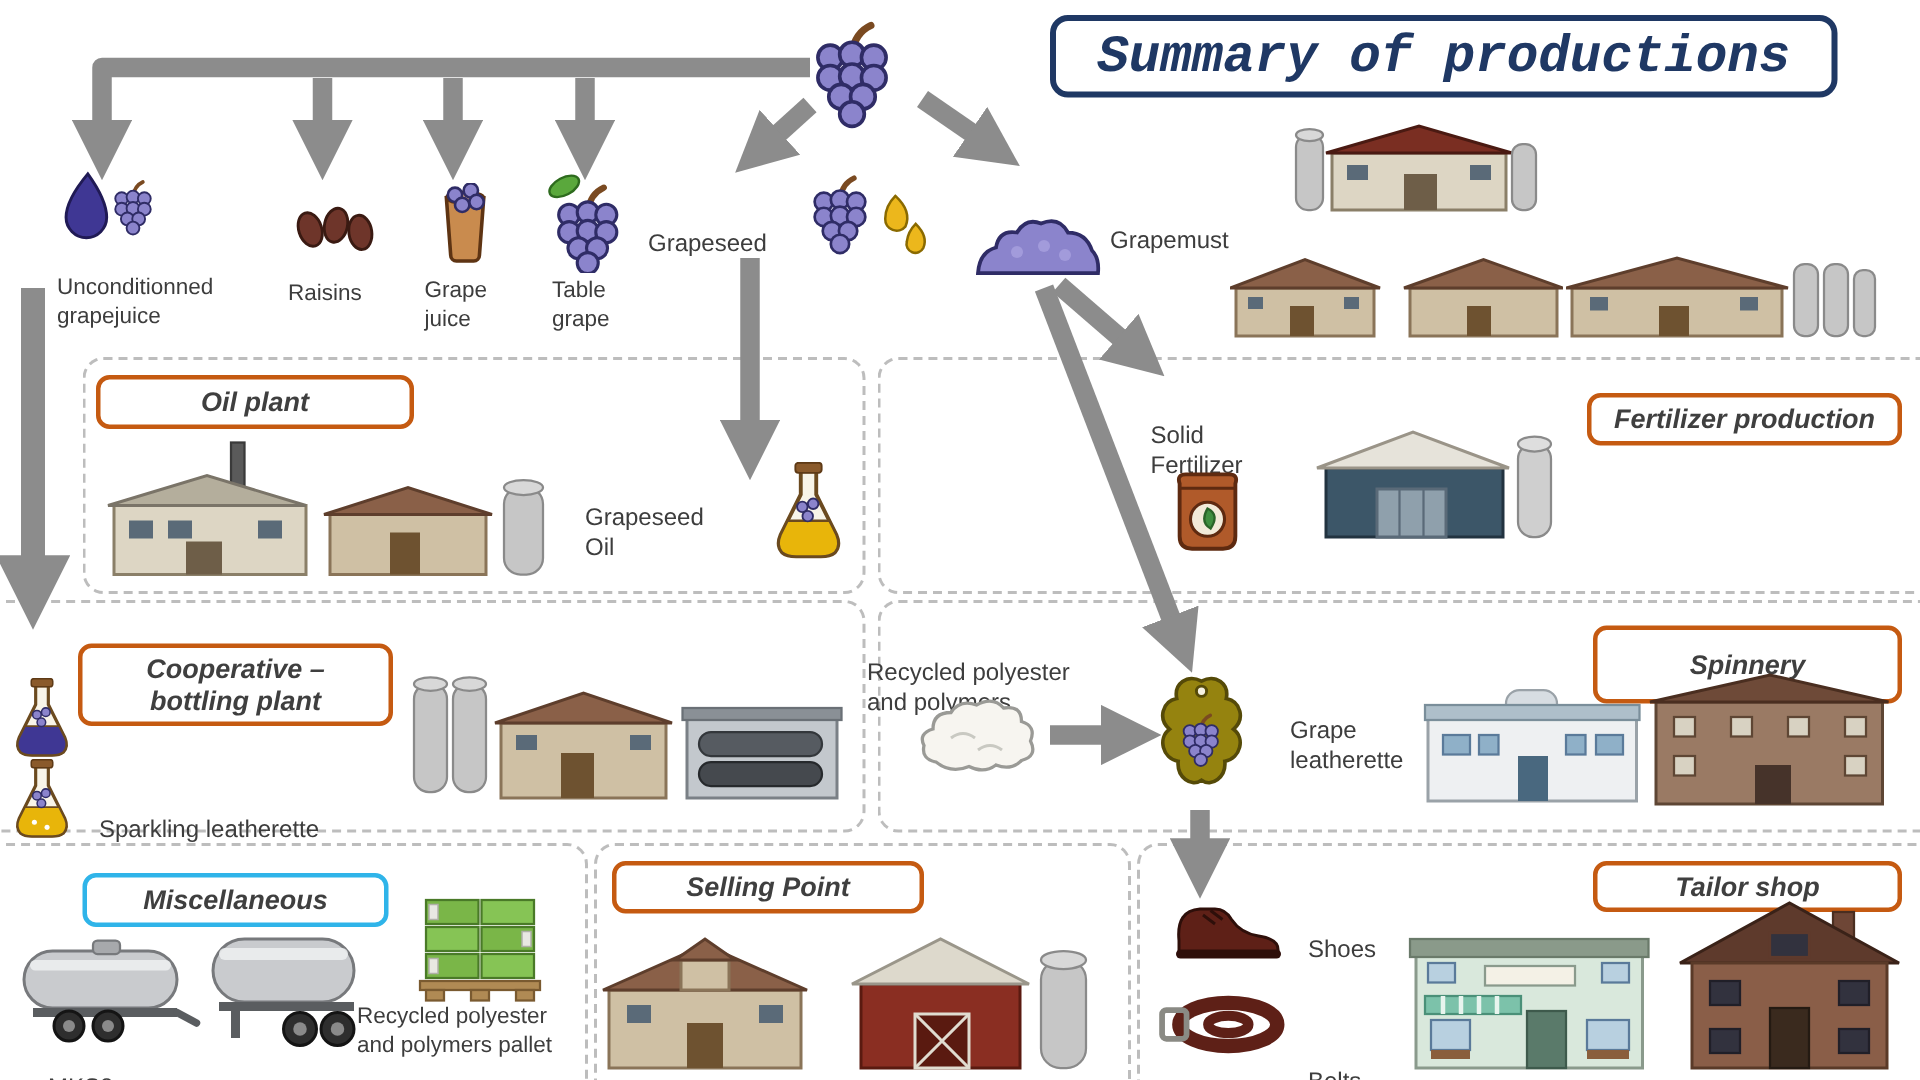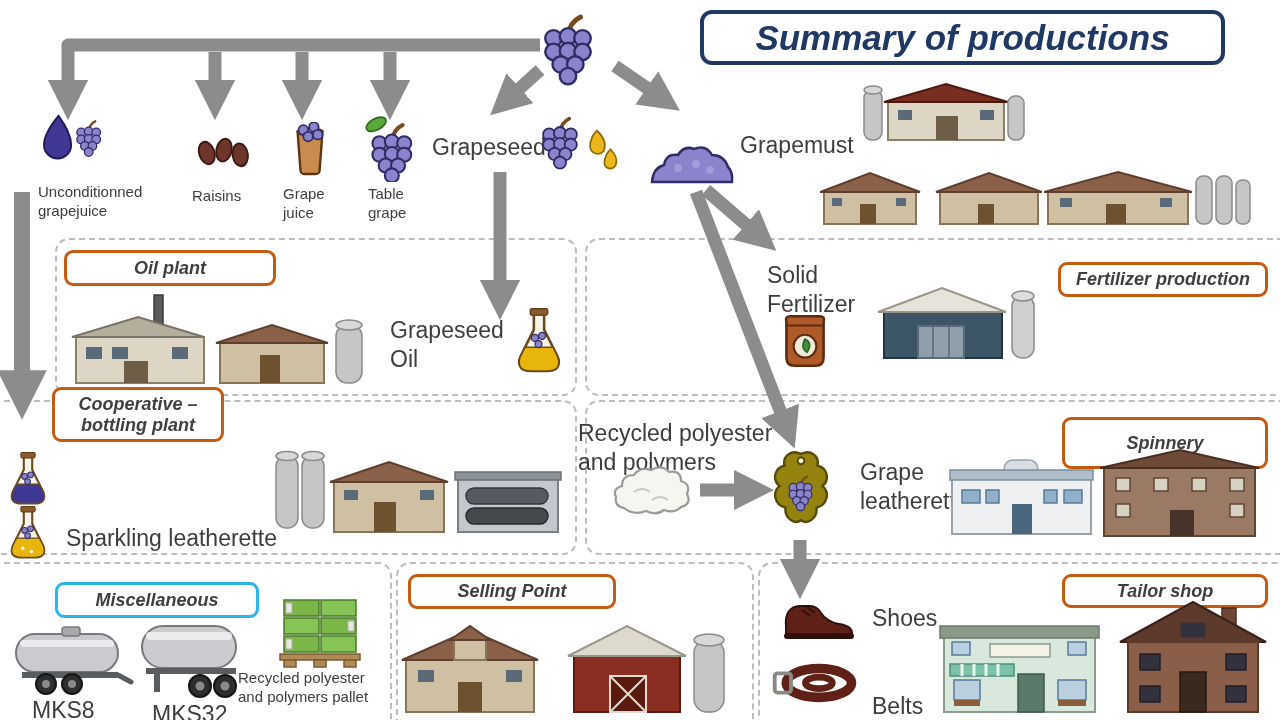--- a/index.html
+++ b/index.html
@@ -12,25 +12,25 @@
     position:absolute; display:flex; align-items:center; justify-content:center;
     background:#ffffff; border:3px solid #C55A11; border-radius:9px;
     font-style:italic; font-weight:600; font-size:18px; color:#3f3f3f;
     text-align:center; line-height:1.15; padding:2px 8px; white-space:pre-line;
   }
   .label-box.cyan { border-color:#2FB4E9; }
 
   .title-box {
     position:absolute; display:flex; align-items:center; justify-content:center;
     background:#ffffff; border:4px solid #1F3864; border-radius:12px;
-    font-style:italic; font-weight:bold; font-size:35px; color:#1F3864;
+    font-style:italic; font-weight:bold; font-size:35px; color:#1F3864;font-family:Liberation Mono, monospace;
   }
 
   .txt { position:absolute; font-size:15px; color:#3d3d3d; line-height:1.28; white-space:pre-line; }
-  .txt.big { font-size:23px; }
+  .txt.big { font-size:16px;margin-top:20px; }
 
   .icon { position:absolute; }
   .icon svg, .bldg svg { display:block; width:100%; height:100%; }
   .bldg { position:absolute; }
   .arrow-layer { position:absolute; left:0; top:0; pointer-events:none; }
 </style>
 </head>
 <body>
 
 <div class="stage">
@@ -251,21 +251,21 @@
       <rect x="8" y="32" width="118" height="46" fill="#3c5668" stroke="#223340" stroke-width="2"></rect>
       <polygon points="2,32 66,8 130,32" fill="#e6e3da" stroke="#9a9488" stroke-width="2"></polygon>
       <rect x="42" y="46" width="46" height="32" fill="#8fa0ac" stroke="#5a6a78" stroke-width="2"></rect>
       <line x1="57" y1="46" x2="57" y2="78" stroke="#5a6a78" stroke-width="1.5"></line>
       <line x1="73" y1="46" x2="73" y2="78" stroke="#5a6a78" stroke-width="1.5"></line>
       <rect x="136" y="16" width="22" height="62" rx="10" fill="#cfcfcf" stroke="#8a8a8a" stroke-width="1.5"></rect>
       <ellipse cx="147" cy="16" rx="11" ry="5" fill="#dedede" stroke="#8a8a8a" stroke-width="1.5"></ellipse>
     </svg>
   </span>
 
-  <div class="label-box" style="left:52px;top:387px;width:172px;height:55px">Cooperative –
+  <div class="label-box" style="left:52px;top:429px;width:210px;height:55px">Cooperative –
 bottling plant</div>
 
   <span class="icon" style="left:6px;top:452px;width:44px;height:54px">
     <svg viewBox="0 0 52 64">
       <path d="M21,6 L31,6 L31,21 L44,47 Q47,54 43,58.5 Q40,61 34,61 L18,61 Q12,61 9,58.5 Q5,54 8,47 L21,21 Z" fill="#f8f4e8" stroke="#6b4a1f" stroke-width="2.5"></path>
       <path d="M12.5,38 L8,47 Q5,54 9,58.5 Q12,61 18,61 L34,61 Q40,61 43,58.5 Q47,54 44,47 L39.5,38 Z" fill="#3f3794" stroke="#6b4a1f" stroke-width="1.5"></path>
       <g fill="#8b84cc" stroke="#2f2c66" stroke-width="1.2">
         <circle cx="22" cy="29" r="3.4"></circle>
           <circle cx="29" cy="27" r="3.4"></circle>
           <circle cx="25.5" cy="35" r="3.4"></circle>

